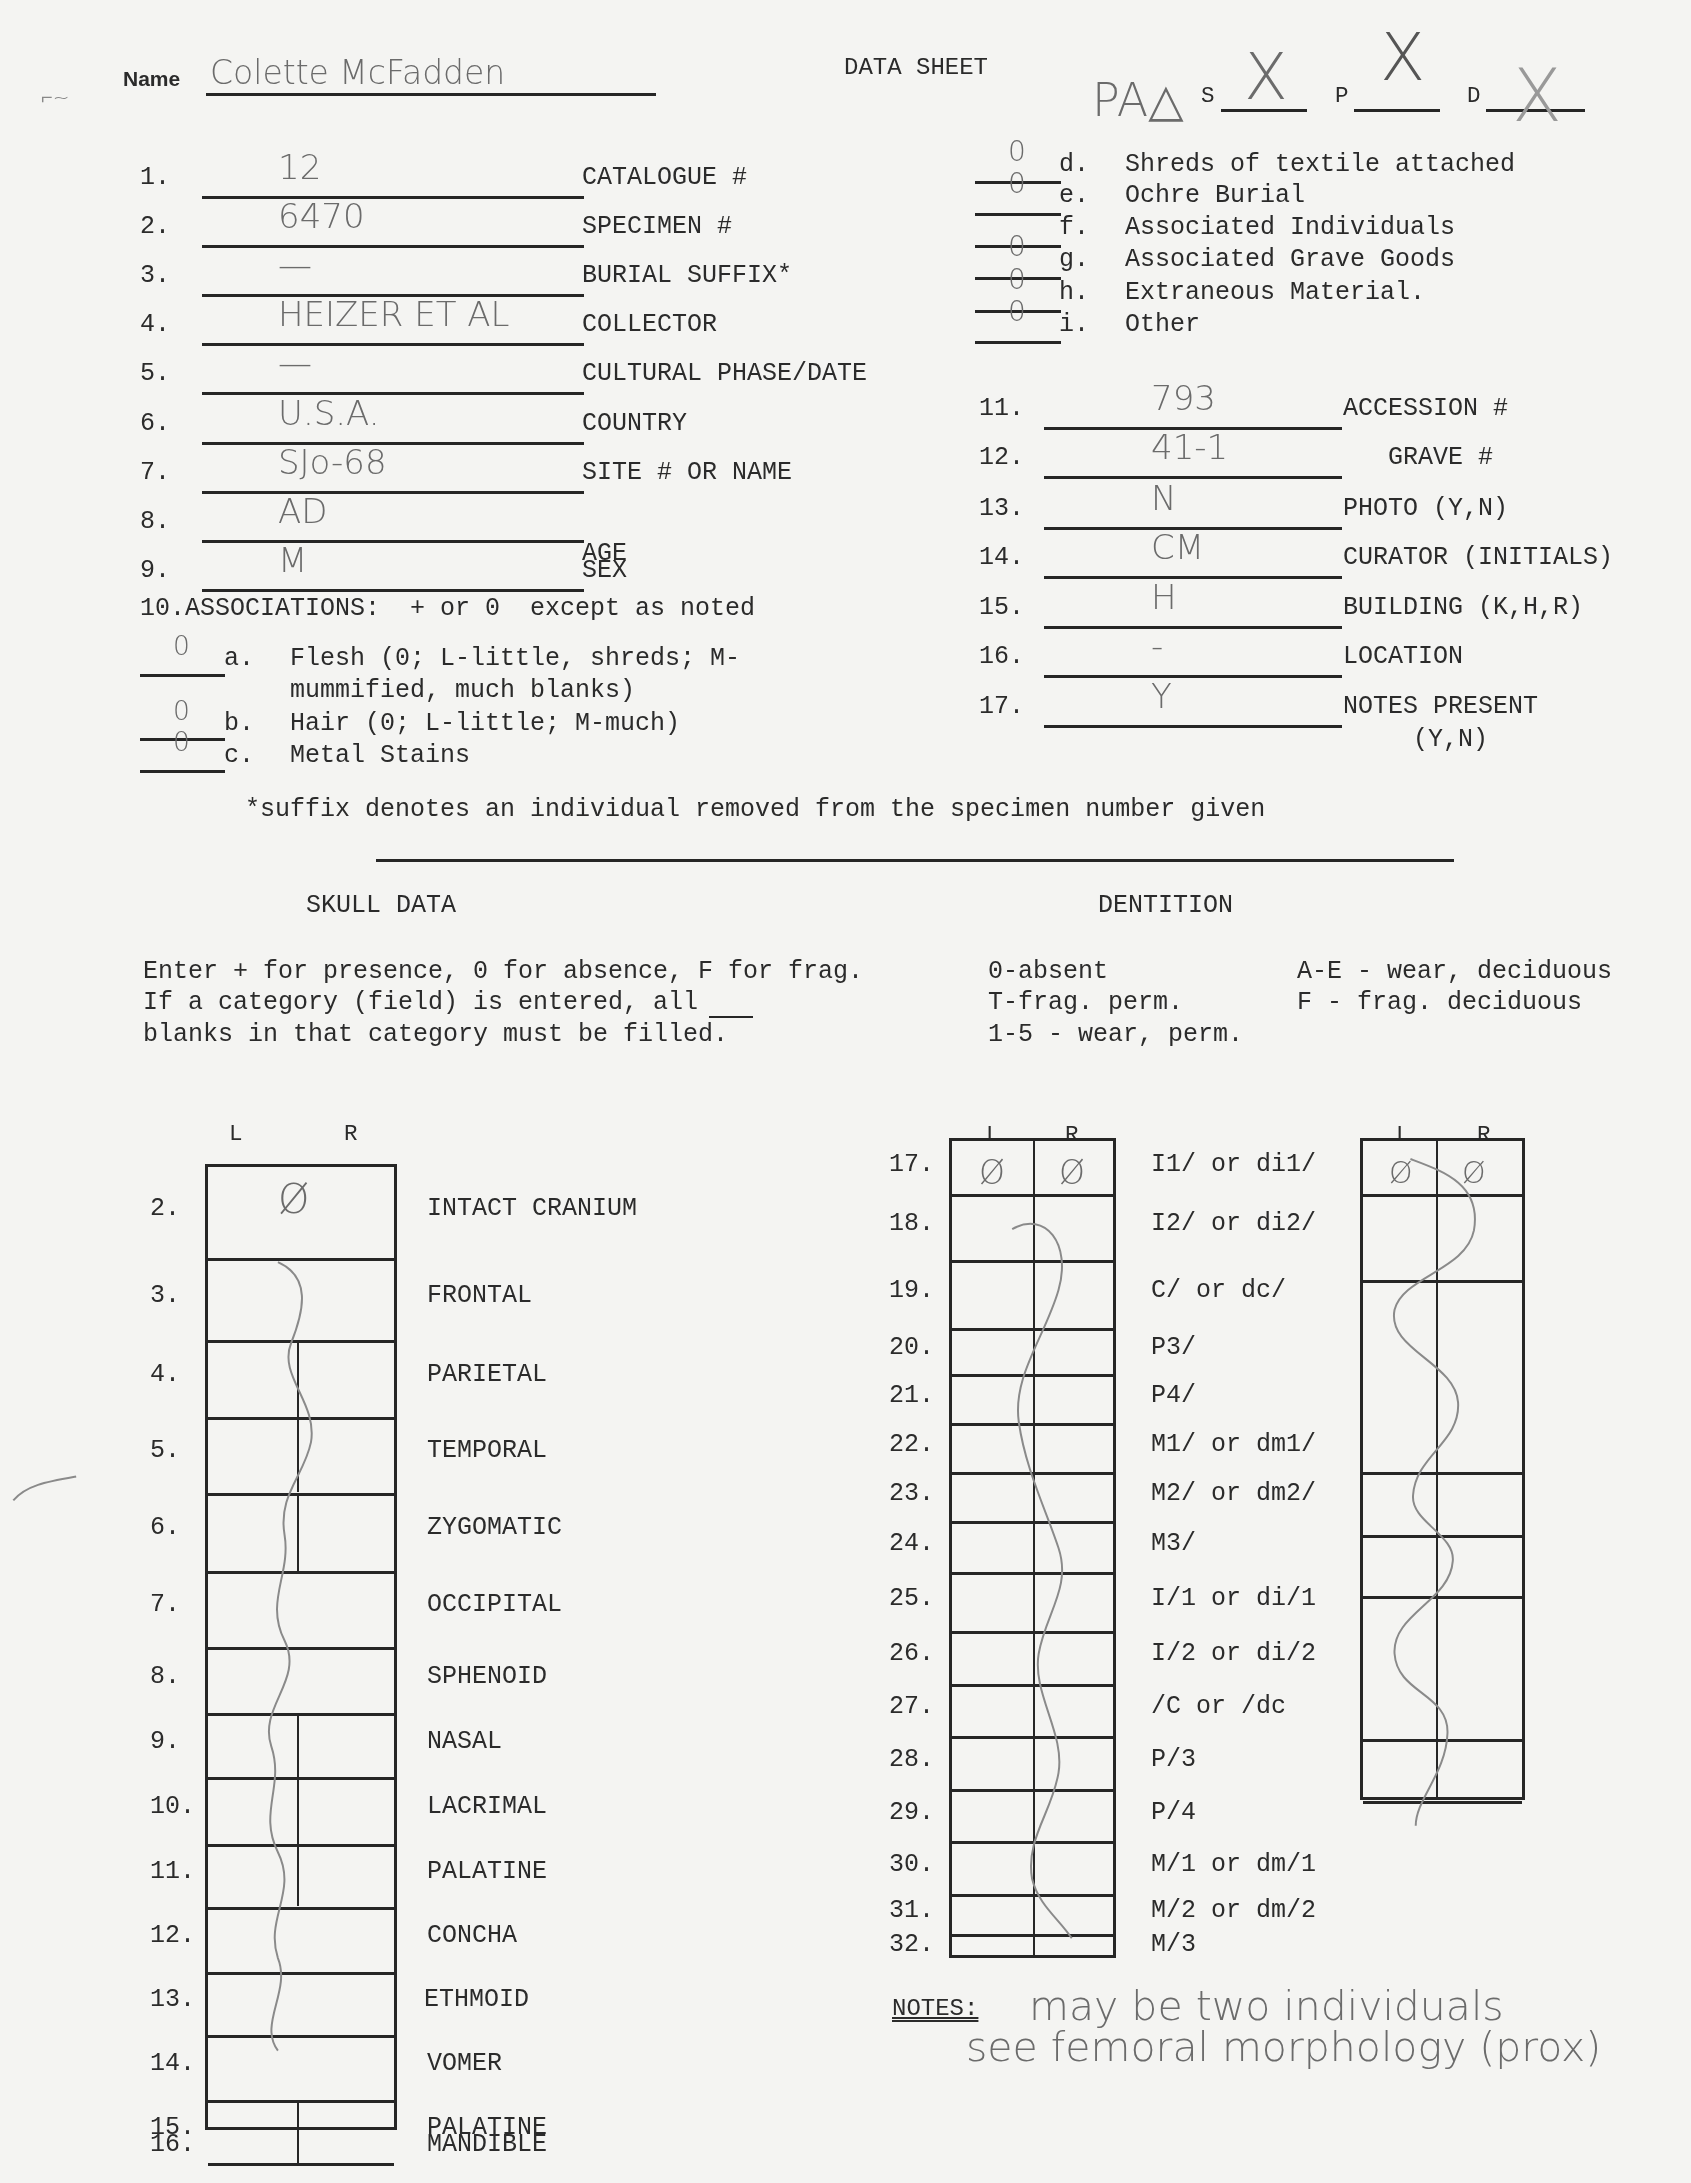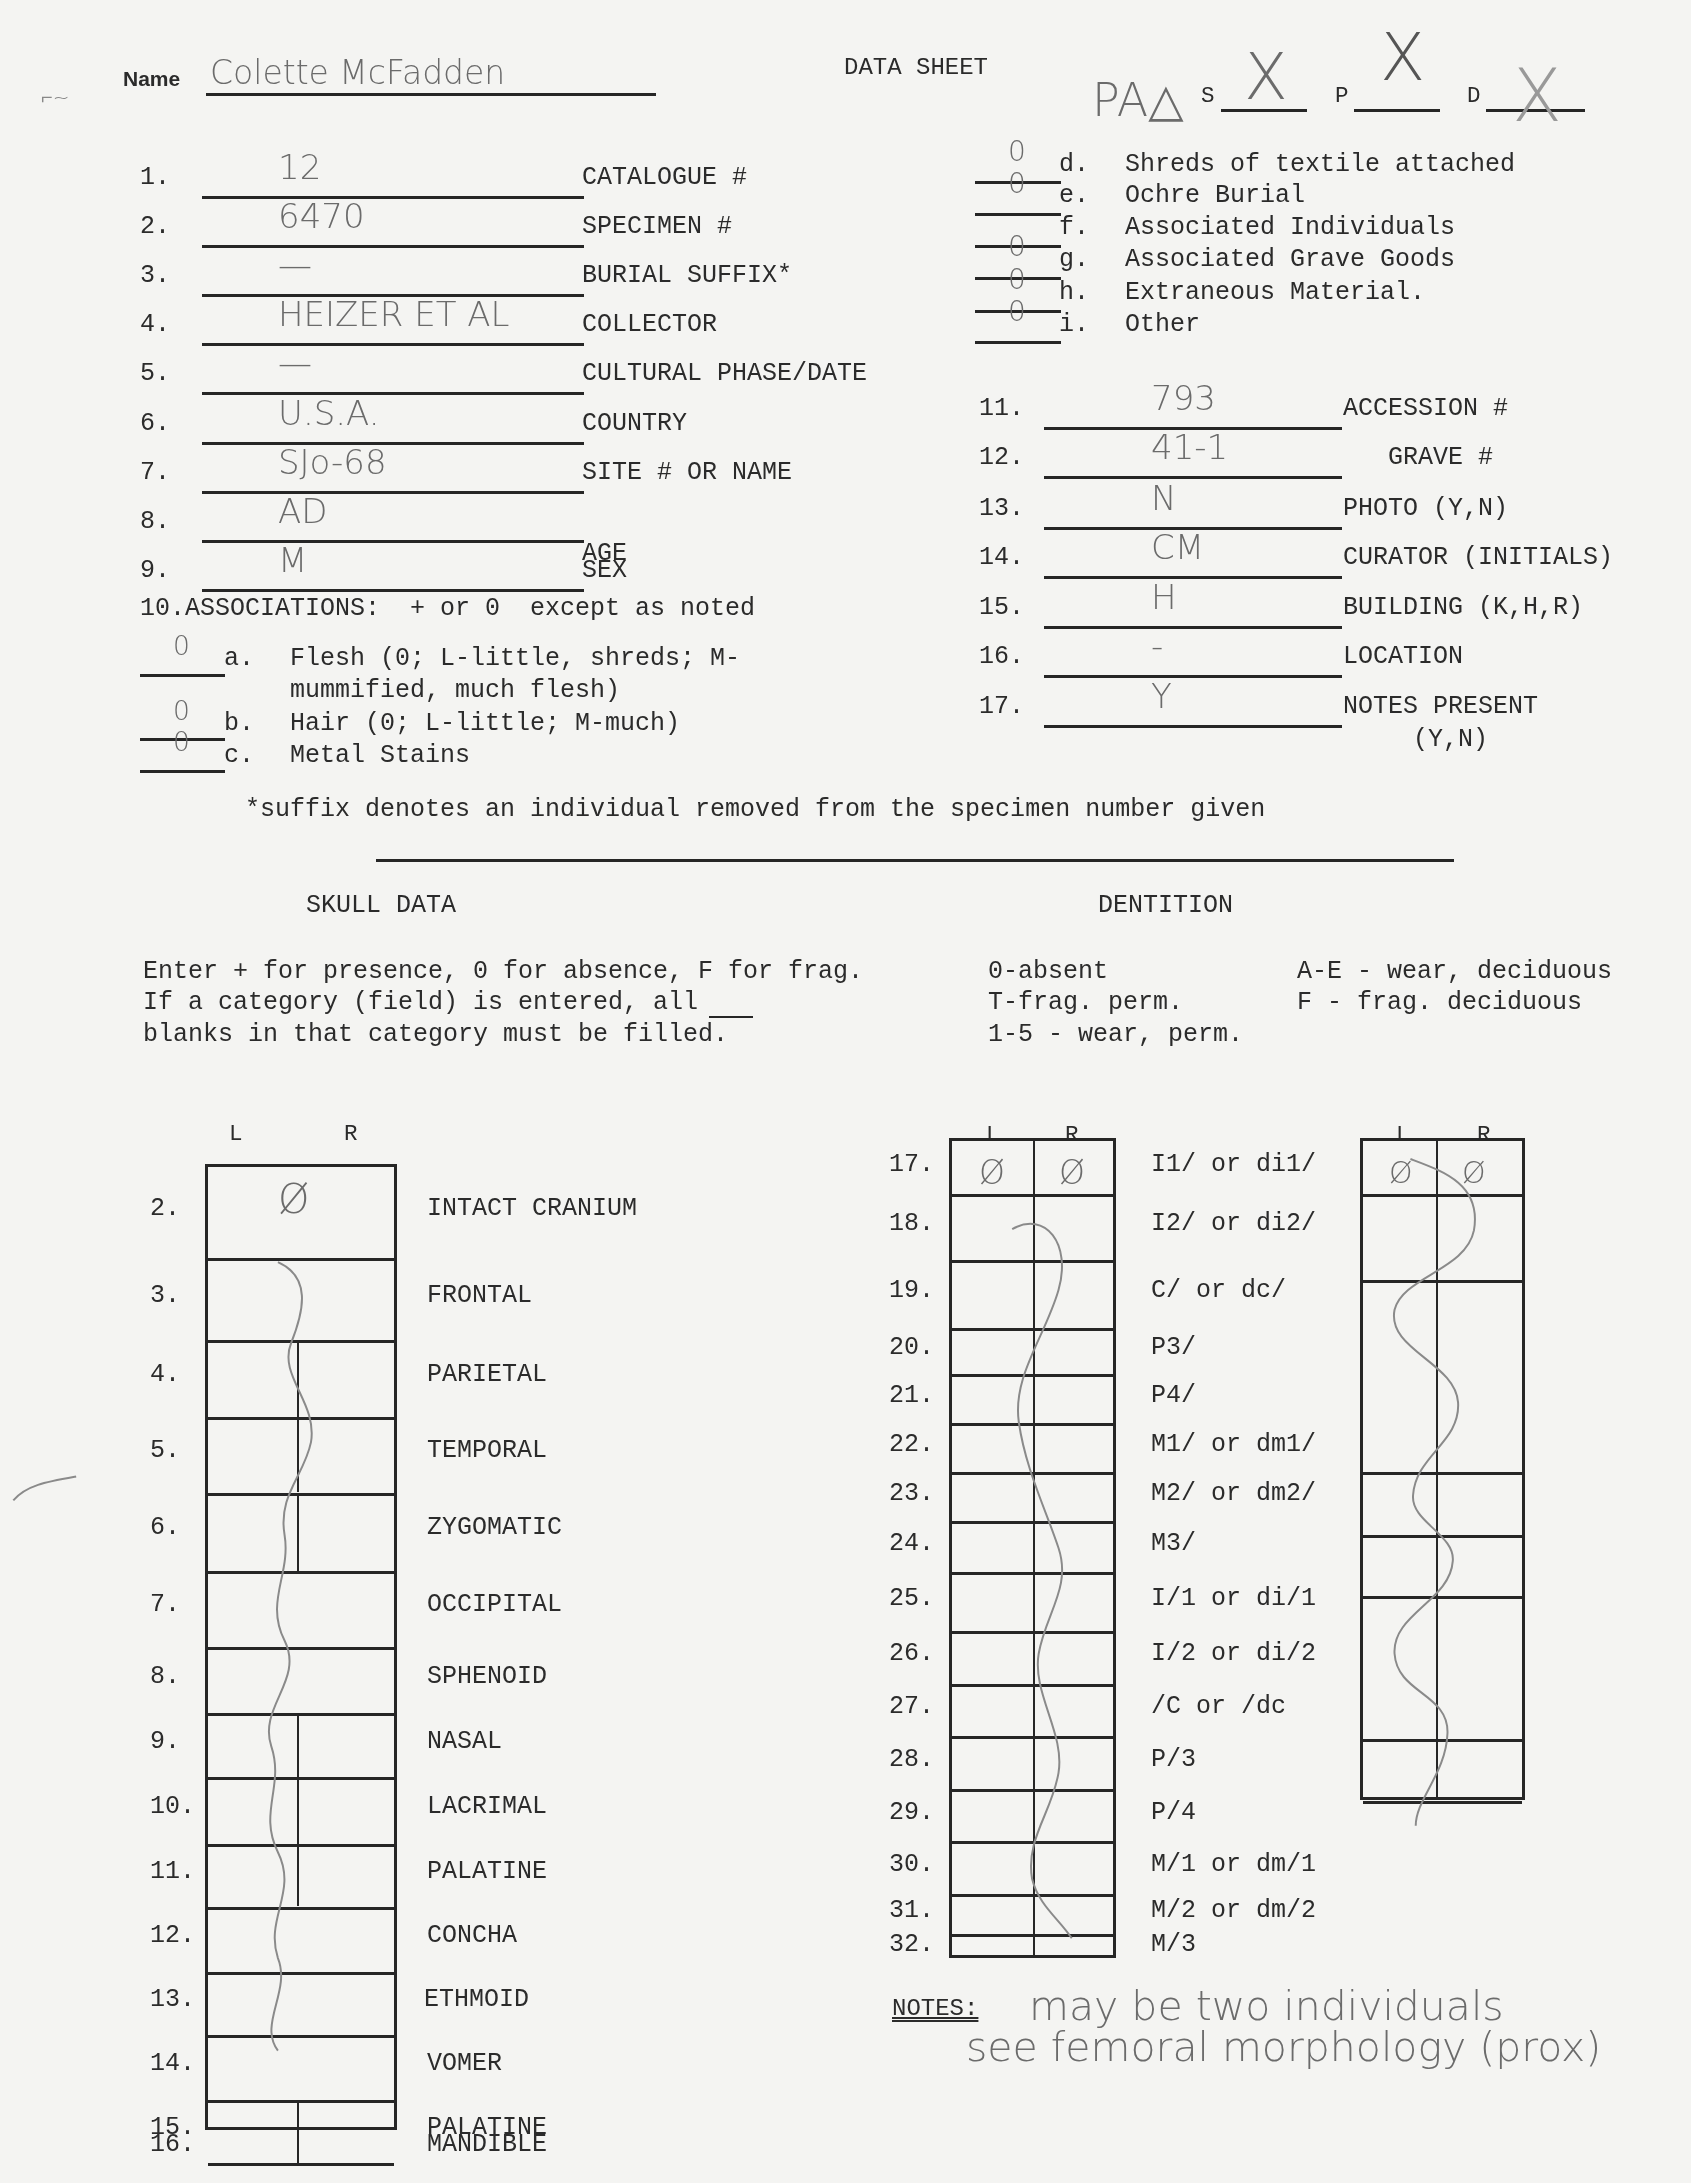--- a/index.html
+++ b/index.html
@@ -136,21 +136,21 @@
     <div class="abs type" style="left:1343px;top:692px;">NOTES PRESENT</div>
   </div>
 <div class="abs type" style="left:1413px;top:725px;">(Y,N)</div>
 
 <div class="abs type" style="left:140px;top:594px;white-space:pre;">10.ASSOCIATIONS:  + or 0  except as noted</div>
 <div id="assoc-items">
     <div class="blank" style="left:140px;top:674px;width:85px;"></div>
     <div class="abs hand" style="left:173px;top:630px;font-size:26.5px;">0</div>
     <div class="abs type" style="left:224px;top:644px;">a.</div>
     <div class="abs type" style="left:290px;top:644px;">Flesh (0; L-little, shreds; M-</div>
-    <div class="abs type" style="left:290px;top:676px;">mummified, much flesh)</div>
+    <div class="abs type" style="left:290px;top:676px;">mummified, much blanks)</div>
     <div class="blank" style="left:140px;top:738px;width:85px;"></div>
     <div class="abs hand" style="left:173px;top:695px;font-size:26.5px;">0</div>
     <div class="abs type" style="left:224px;top:709px;">b.</div>
     <div class="abs type" style="left:290px;top:709px;">Hair (0; L-little; M-much)</div>
     <div class="blank" style="left:140px;top:770px;width:85px;"></div>
     <div class="abs hand" style="left:173px;top:726px;font-size:26.5px;">0</div>
     <div class="abs type" style="left:224px;top:741px;">c.</div>
     <div class="abs type" style="left:290px;top:741px;">Metal Stains</div>
   </div>
 

